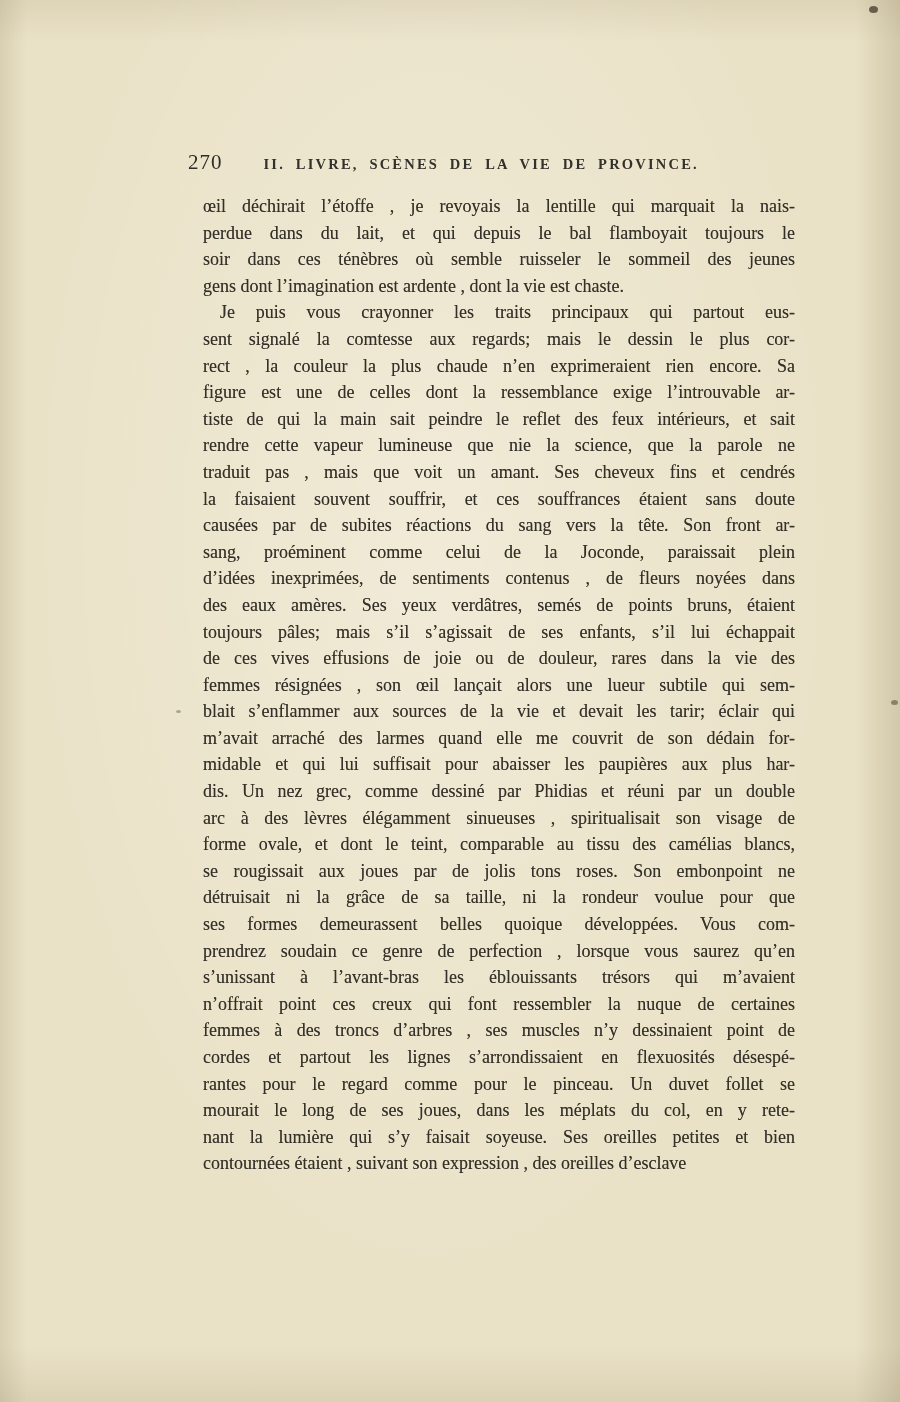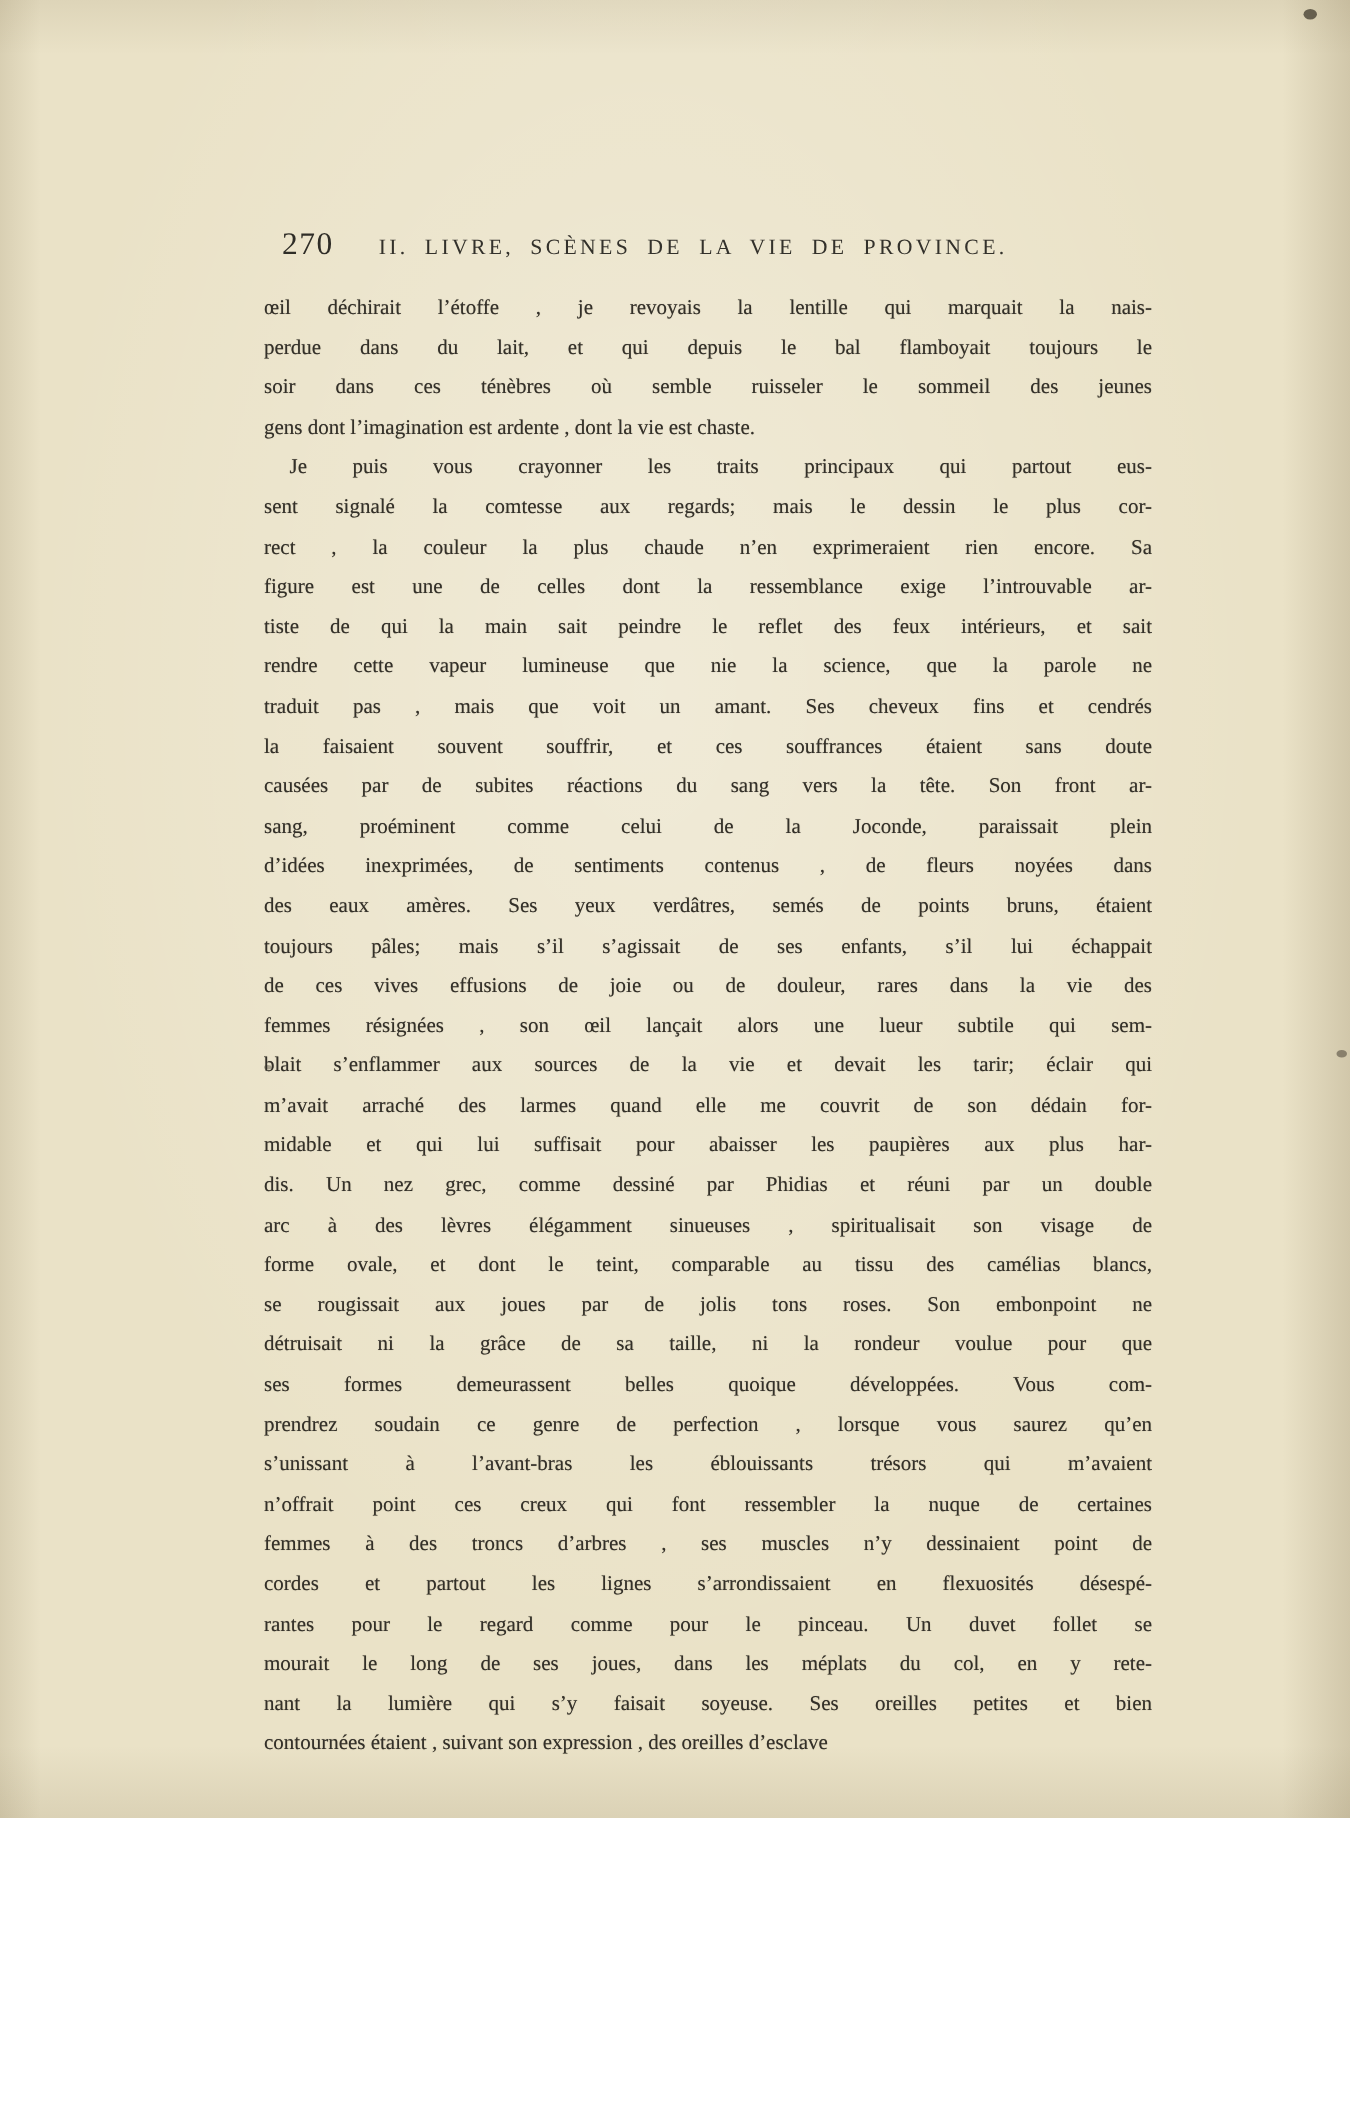--- a/index.html
+++ b/index.html
@@ -3,21 +3,21 @@
 <meta charset="utf-8">
 <style>
   html,body{margin:0;padding:0;}
   body{
     width:900px;height:1402px;
     font-family:"Liberation Serif","DejaVu Serif",serif;
     overflow:hidden;
   }
   .page{
     position:relative;
-    width:900px;height:1212px;
+    width:900px;height:1402px;
     background-color:#eae2c7;
     background-image:
       radial-gradient(ellipse at 48% 38%, rgba(255,255,255,0.30), rgba(255,255,255,0) 62%),
       linear-gradient(90deg, rgba(110,92,55,0.14) 0%, rgba(0,0,0,0) 3%, rgba(0,0,0,0) 95%, rgba(110,92,55,0.20) 100%),
       linear-gradient(180deg, rgba(110,92,55,0.10) 0%, rgba(0,0,0,0) 3%, rgba(0,0,0,0) 96%, rgba(110,92,55,0.12) 100%);
     color:#32302a;
   }
   .page-header{
     position:absolute;
     left:188px;top:150px;
@@ -25,32 +25,32 @@
     display:flex;
     align-items:baseline;
     white-space:nowrap;
   }
   .page-number{
     font-size:21px;
     letter-spacing:1px;
     color:#2f2d27;
   }
   .running-title{
-    margin-left:30px;
+    margin-left:41px;
     font-size:14.5px;
-    font-weight:normal;
+    font-weight:bold;
     letter-spacing:2.2px;
     word-spacing:5px;
     color:#33312b;
   }
   .text-block{
     position:absolute;
-    left:176px;top:193px;
+    left:203px;top:193px;
     width:592px;
-    font-size:14px;
+    font-size:18px;
     line-height:26.6px;
     color:#333029;
     text-shadow:0 0 0.5px rgba(70,60,45,0.55);
   }
   .paragraph{margin:0;}
   .line{
     white-space:nowrap;
     overflow:hidden;
     text-align:justify;
     text-align-last:justify;

